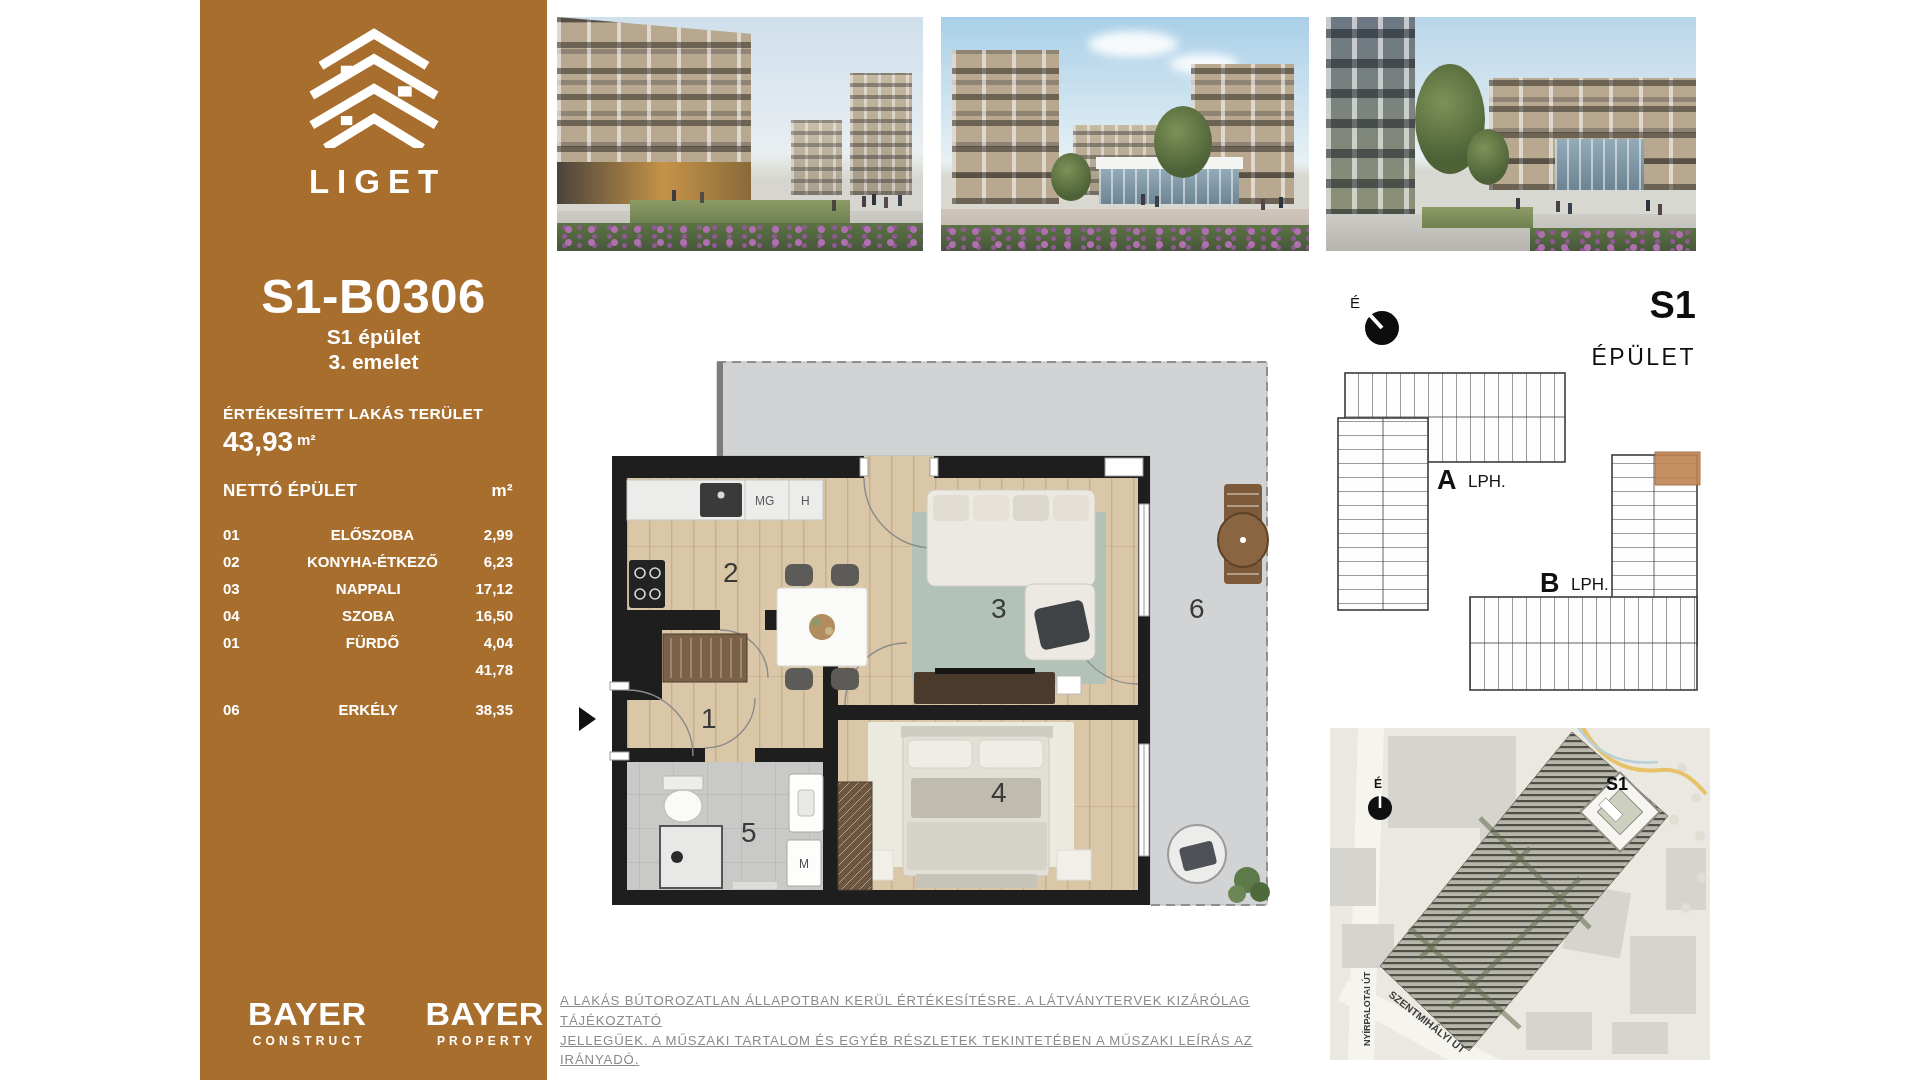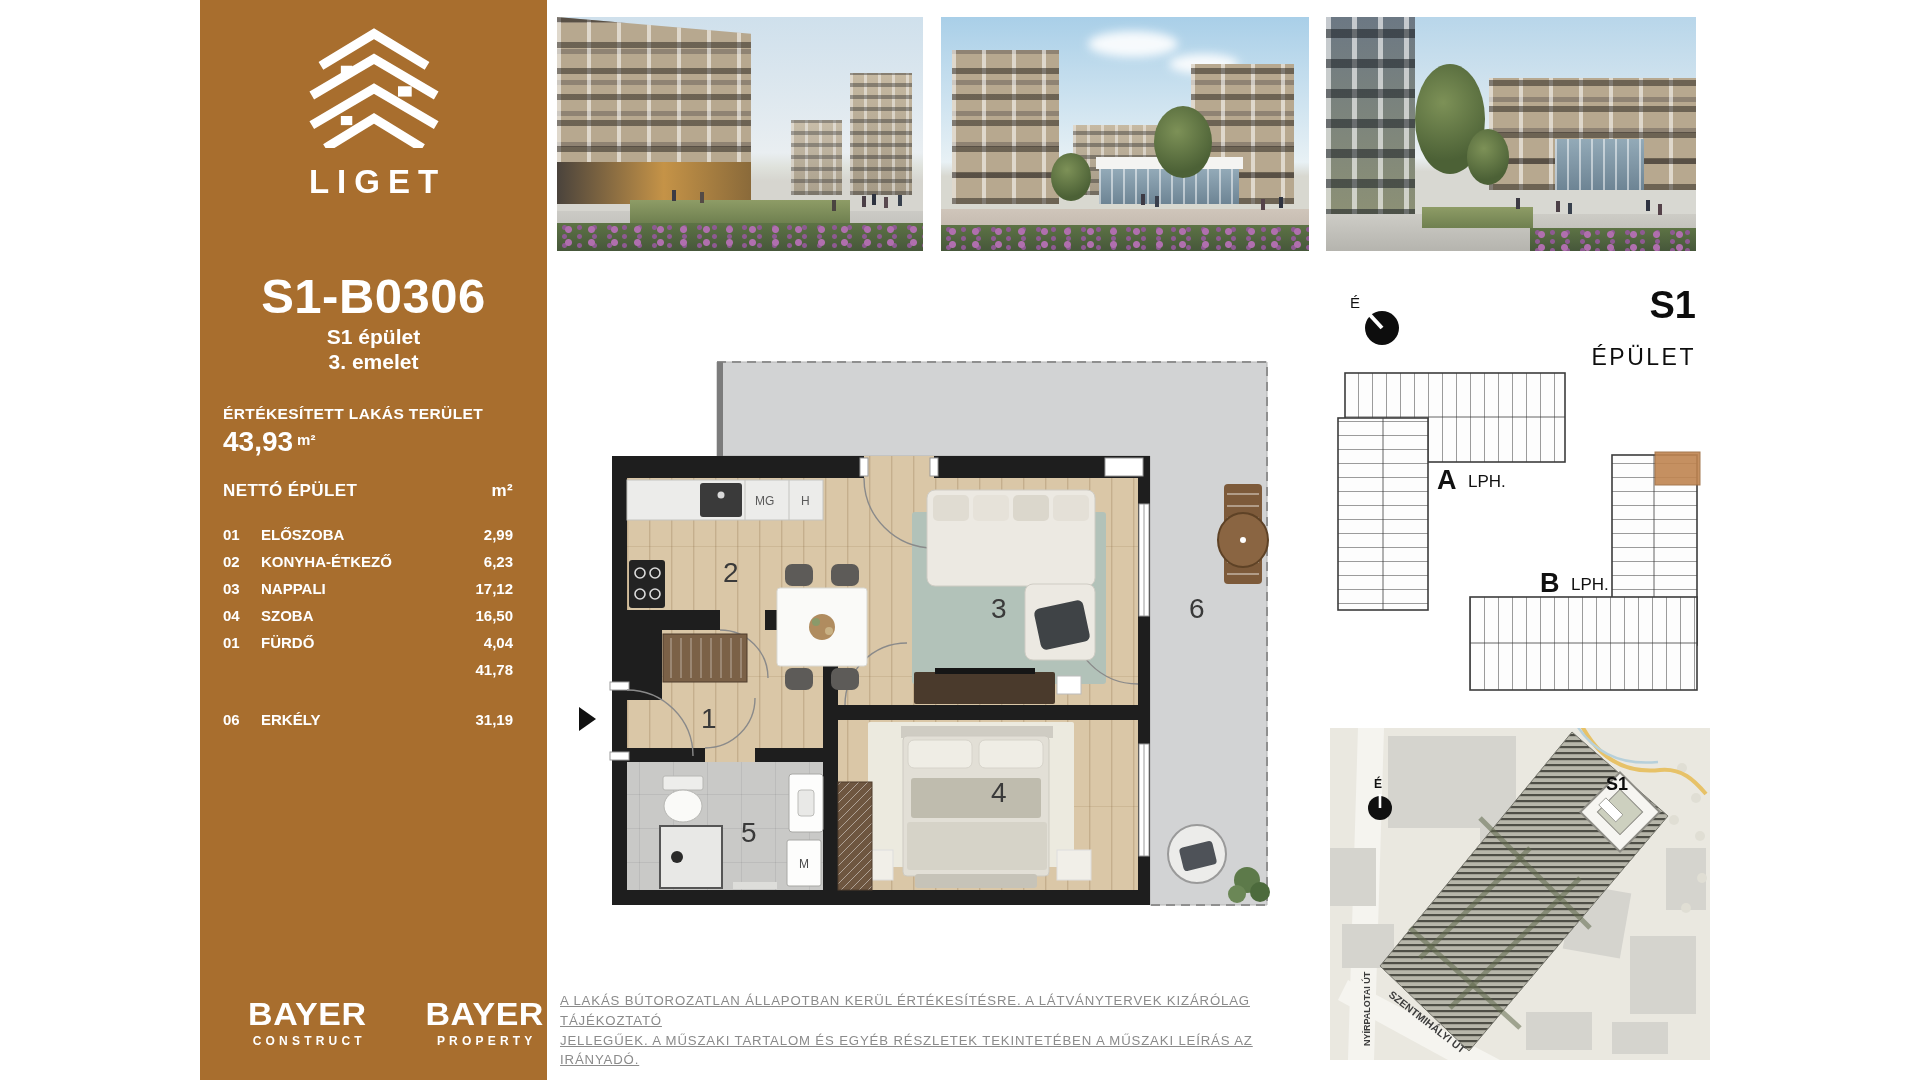--- a/index.html
+++ b/index.html
@@ -17,23 +17,23 @@
            font-size:49px;font-weight:800;letter-spacing:.5px;}
   .unit-sub{position:absolute;left:0;top:325px;width:347px;text-align:center;
             font-size:21px;font-weight:700;line-height:1.18;}
   .sold-label{position:absolute;left:23px;top:405px;width:300px;font-size:15.5px;font-weight:700;letter-spacing:.4px;}
   .sold-value{position:absolute;left:23px;top:426px;font-size:28px;font-weight:800;}
   .sold-value .u{font-size:15px;font-weight:700;vertical-align:6px;margin-left:4px;}
   .tbl-head{position:absolute;left:23px;top:481px;width:290px;display:flex;justify-content:space-between;
             font-size:17px;font-weight:700;letter-spacing:.4px;}
   .tbl{position:absolute;left:23px;top:521px;width:290px;font-size:15px;font-weight:600;}
   .trow{display:flex;height:27px;align-items:center;}
-  .trow .n{width:38px;} .trow .nm{flex:1;} .trow .ar{text-align:right;}
+  .trow .n{width:38px;} .trow .nm{flex:1;text-align:center;} .trow .ar{text-align:right;}
   .trow.subtotal{justify-content:flex-end;}
-  .trow.balcony{margin-top:23px;}
+  .trow.balcony{margin-top:13px;}
   .devlogos{position:absolute;left:0;bottom:33px;width:347px;display:flex;justify-content:center;gap:14px;}
   .devlogo{text-align:center;line-height:1;margin-left:45px;}
   .devlogo .nm{font-size:34px;font-weight:800;letter-spacing:.5px;transform:scaleY(.92);display:block;}
   .devlogo .dv{font-size:12px;font-weight:700;letter-spacing:4.2px;display:block;margin-top:4px;text-indent:4px;}
 
   
   .photo{position:absolute;top:17px;height:234px;overflow:hidden;background:linear-gradient(#cfe0ec 0%,#e9eef1 58%,#dfe2dc 64%,#d6d5cf 70%);}
   .photo>div{position:absolute;}
   .ph1{left:557px;width:366px;} .ph2{left:941px;width:368px;} .ph3{left:1326px;width:370px;}
   .win-beige{background-image:
@@ -136,21 +136,21 @@
         <span class="n">01</span>
         <span class="nm">FÜRDŐ</span>
         <span class="ar">4,04</span>
       </div>
       <div class="trow subtotal">
         <span class="ar">41,78</span>
       </div>
       <div class="trow balcony">
         <span class="n">06</span>
         <span class="nm">ERKÉLY</span>
-        <span class="ar">31,19</span>
+        <span class="ar">38,35</span>
       </div>
     </div>
 
     <div class="devlogos">
       <div class="devlogo">
         <span class="nm">BAYER</span>
         <span class="dv">CONSTRUCT</span>
       </div>
       <div class="devlogo">
         <span class="nm">BAYER</span>

